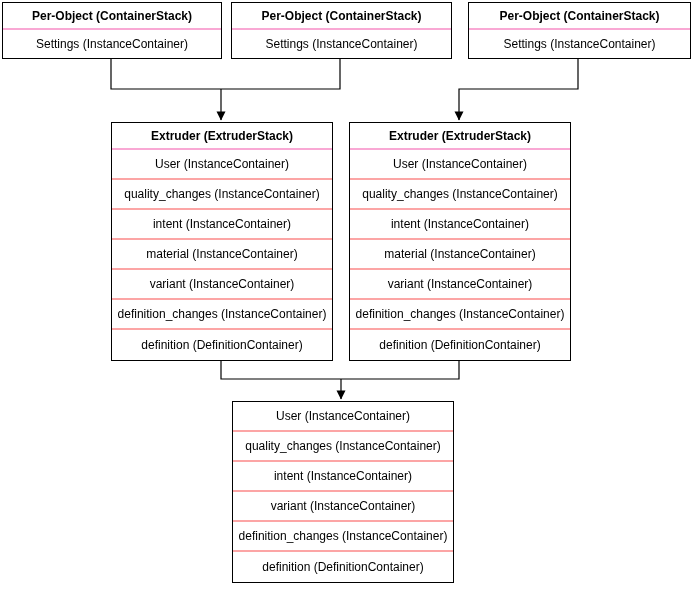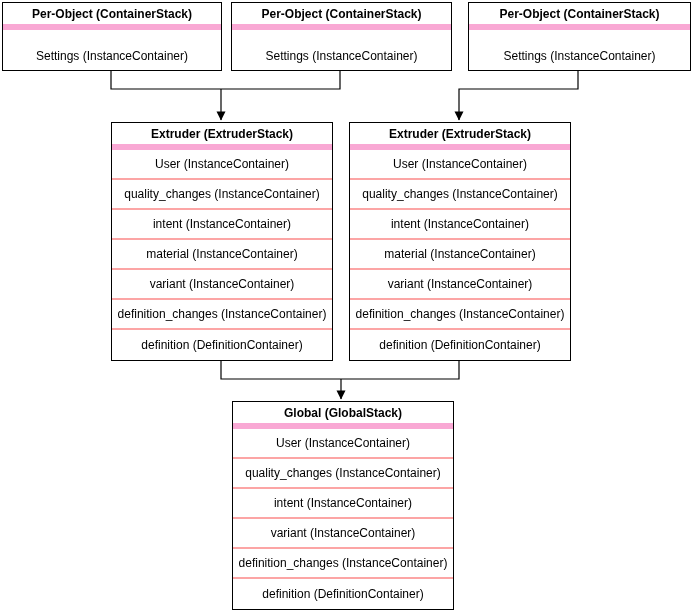--- a/index.html
+++ b/index.html
@@ -27,36 +27,36 @@
   .node {
     position:absolute;
     background:#ffffff;
     border:1px solid #000000;
     color:#000000;
     font-size:12px;
   }
   .node .title {
     height:27px;
     box-sizing:border-box;
-    border-bottom:6px solid #f9a8d4;
+    border-bottom:2px solid #f9a8d4;
     display:flex; align-items:center; justify-content:center;
     font-weight:bold;
     white-space:nowrap;
     overflow:hidden;
   }
   .node .row {
     height:30px;
     box-sizing:border-box;
     border-bottom:2px solid #fca5a5;
     display:flex; align-items:center; justify-content:center;
     white-space:nowrap;
     overflow:hidden;
   }
   .node .row:last-child { border-bottom:none; }
-  .node.small .row { height:28px;margin-top:12px; }
+  .node.small .row { height:28px; }
 
   .pos-per1 { left:2px;   top:2px;   width:218px; }
   .pos-per2 { left:231px; top:2px;   width:219px; }
   .pos-per3 { left:468px; top:2px;   width:221px; }
   .pos-extL { left:111px; top:122px; width:220px; }
   .pos-extR { left:349px; top:122px; width:220px; }
   .pos-glob { left:232px; top:401px; width:220px; }
 </style>
 </head>
 <body>
@@ -110,21 +110,20 @@
     <div class="row">User (InstanceContainer)</div>
     <div class="row">quality_changes (InstanceContainer)</div>
     <div class="row">intent (InstanceContainer)</div>
     <div class="row">material (InstanceContainer)</div>
     <div class="row">variant (InstanceContainer)</div>
     <div class="row">definition_changes (InstanceContainer)</div>
     <div class="row">definition (DefinitionContainer)</div>
   </div>
 
   <div class="node pos-glob">
-    <div class="title">Global (GlobalStack)</div>
     <div class="row">User (InstanceContainer)</div>
     <div class="row">quality_changes (InstanceContainer)</div>
     <div class="row">intent (InstanceContainer)</div>
     <div class="row">variant (InstanceContainer)</div>
     <div class="row">definition_changes (InstanceContainer)</div>
     <div class="row">definition (DefinitionContainer)</div>
   </div>
 
 </div>
 

